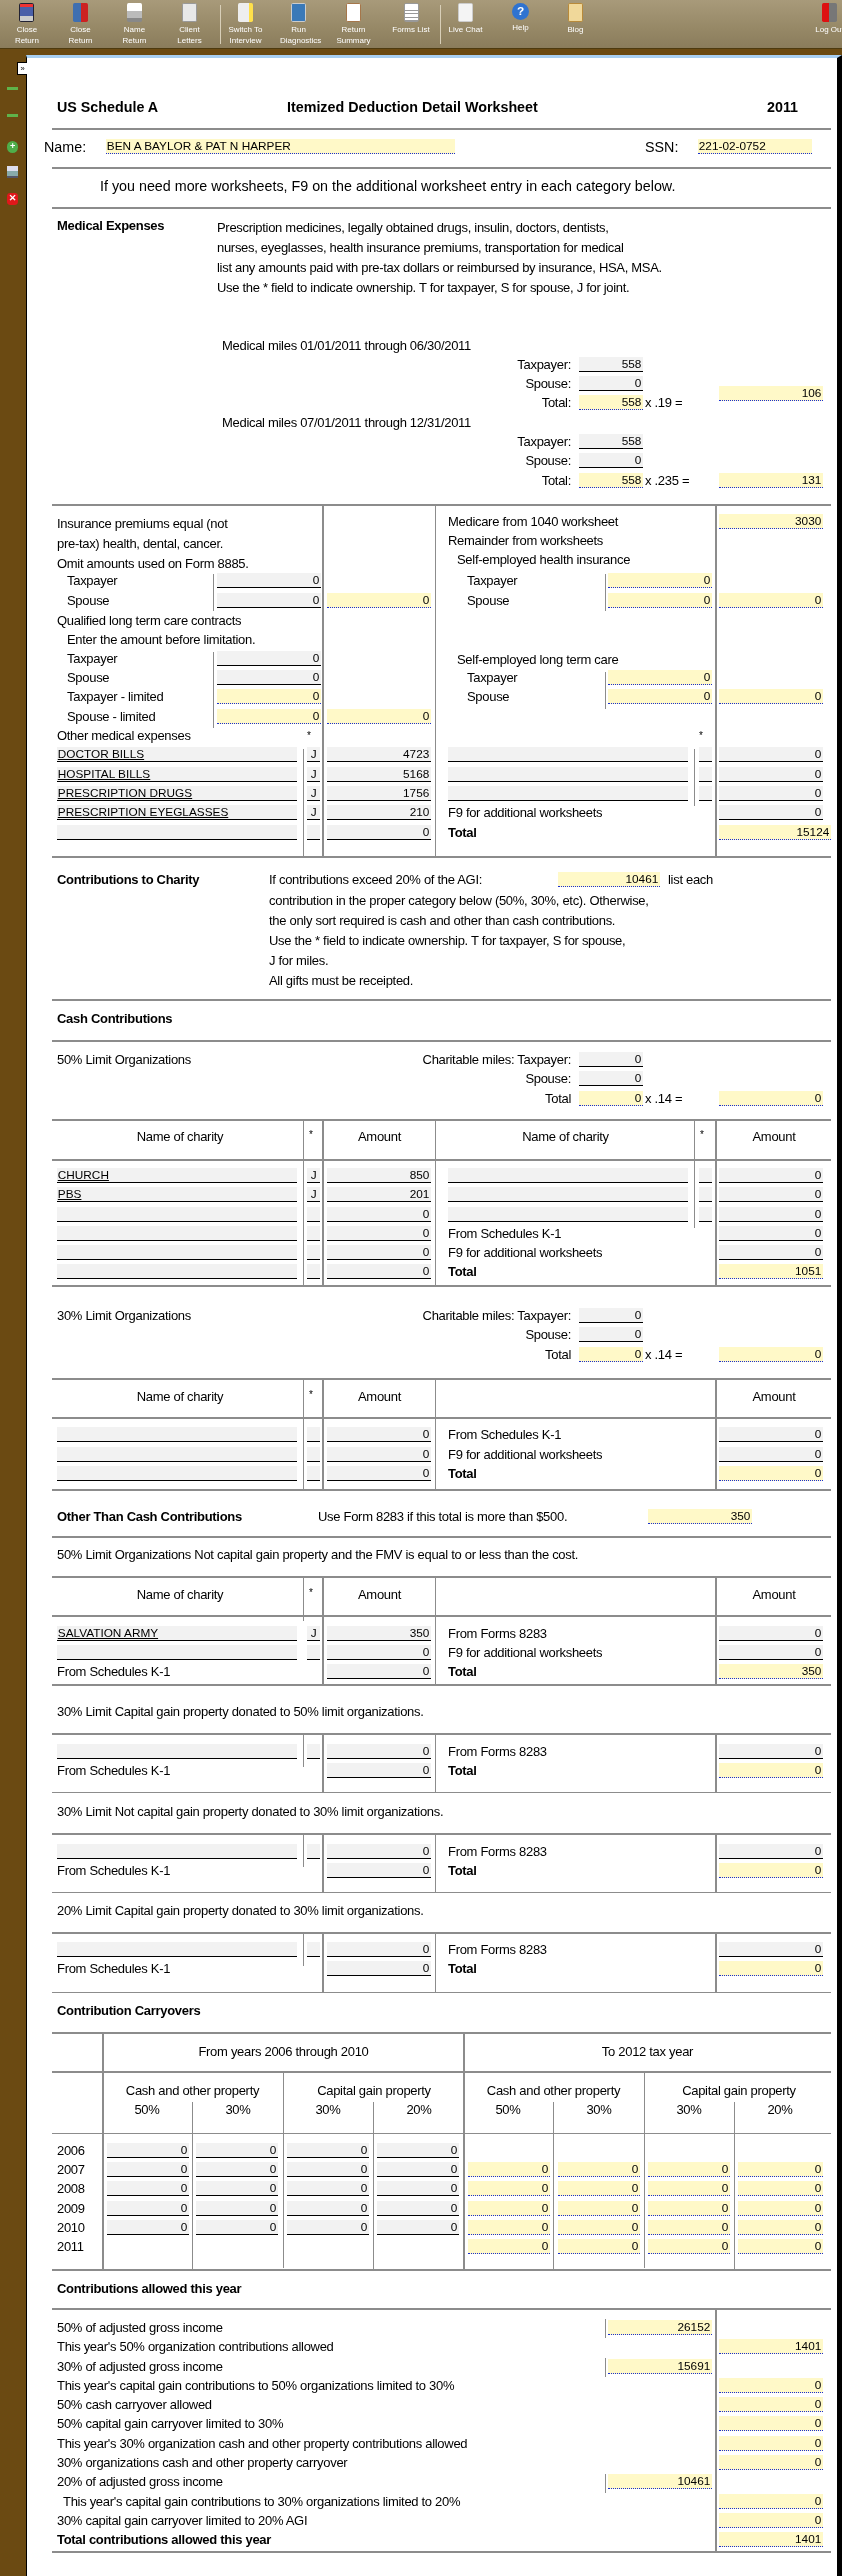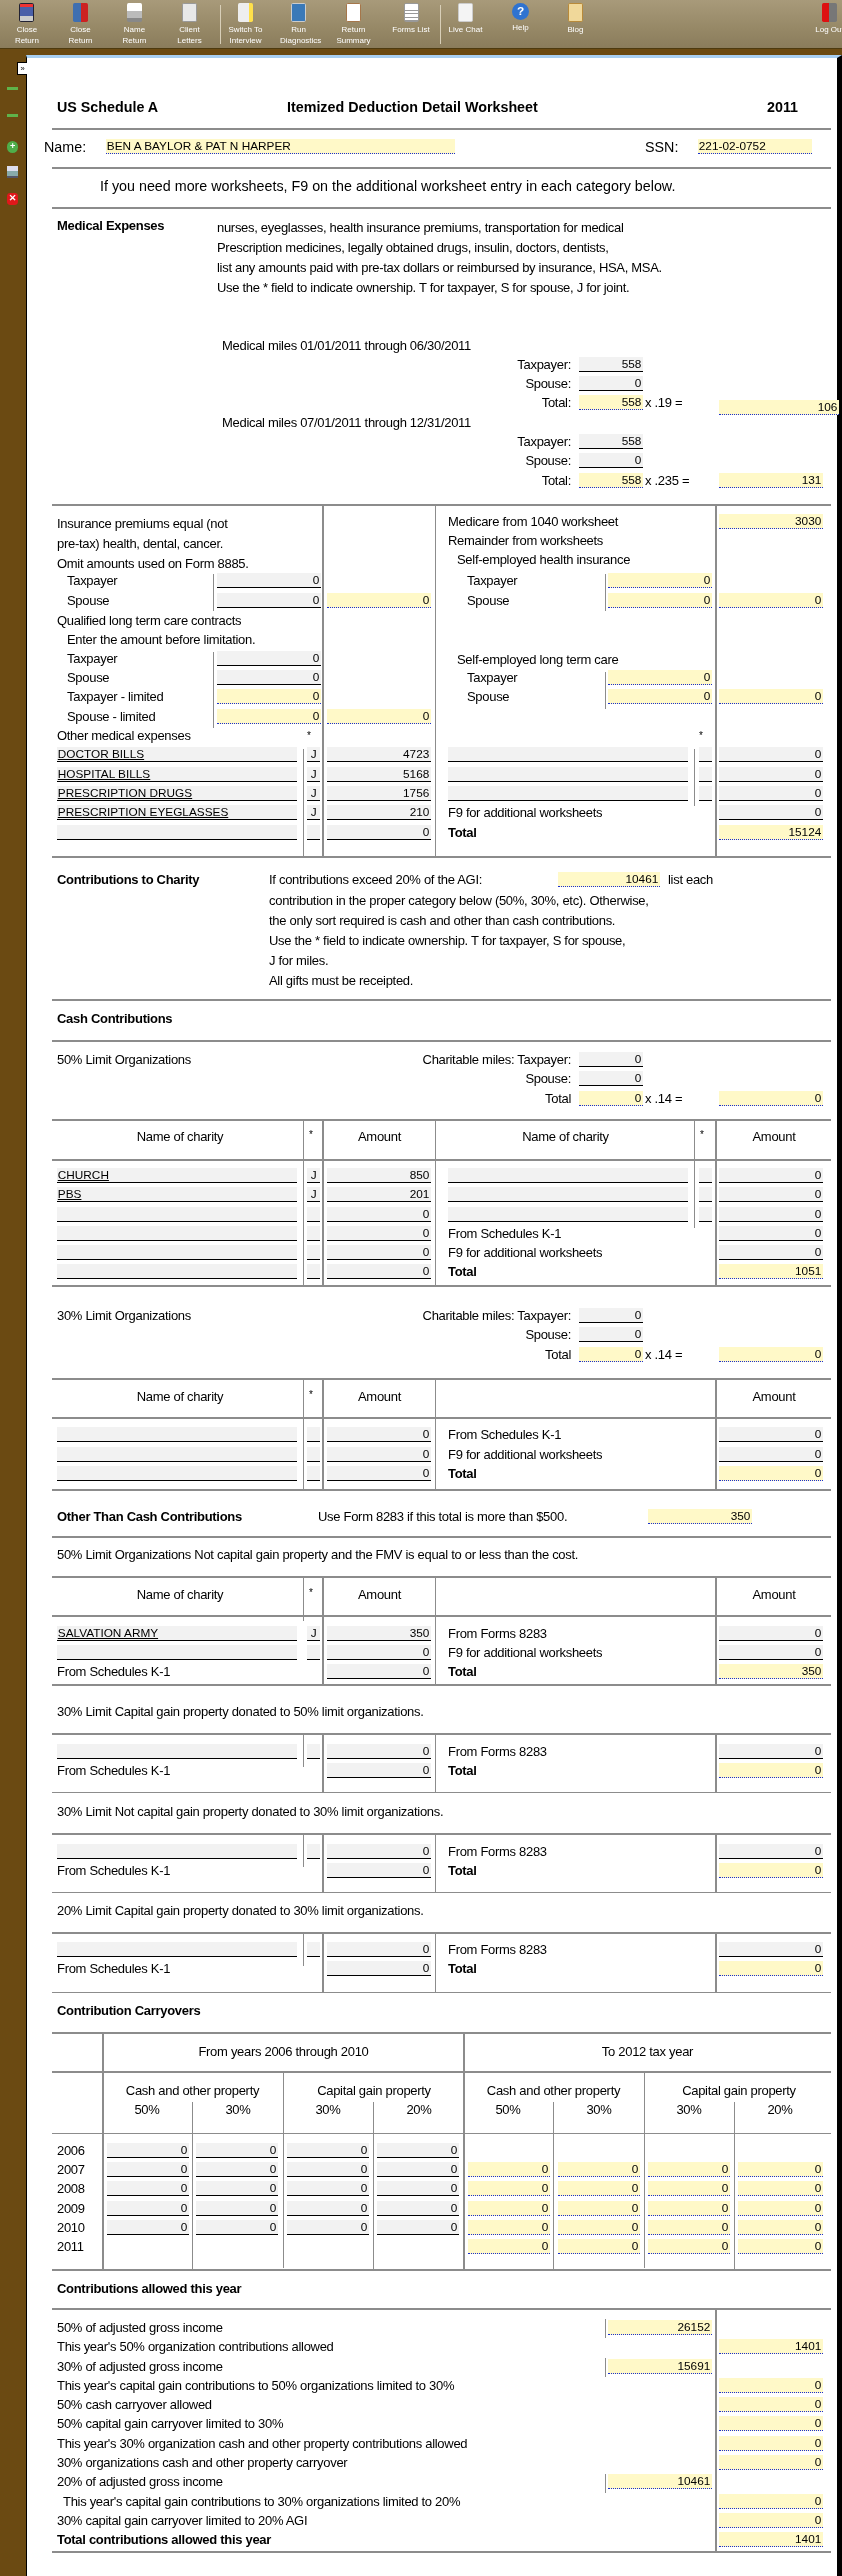--- a/index.html
+++ b/index.html
@@ -114,35 +114,35 @@
 <div class="abs txt" style="left:44px;top:139px;font-size:14.3px">Name:</div>
 <div class="fld calc left" style="left:106px;top:139px;width:349px;text-decoration:none">BEN A BAYLOR &amp; PAT N HARPER</div>
 <div class="abs txt" style="left:645px;top:139px;font-size:14.3px">SSN:</div>
 <div class="fld calc left" style="left:698px;top:139px;width:114px;text-decoration:none">221-02-0752</div>
 <div class="hr" style="top:167px;"></div>
 <div class="abs txt" style="left:100px;top:178px;font-size:14.3px">If you need more worksheets,  F9 on the additional worksheet entry in each category below.</div>
 <div class="hr" style="top:207px;"></div>
 
 <div class="abs bold narrow" style="left:57px;top:218px">Medical Expenses</div>
 <div class="abs narrow" style="left:217px;top:218px;line-height:20px">
+  <div>Prescription medicines,  legally obtained drugs,  insulin,  doctors,  dentists,</div>
   <div>nurses,  eyeglasses,  health insurance premiums,  transportation for medical</div>
-  <div>Prescription medicines,  legally obtained drugs,  insulin,  doctors,  dentists,</div>
   <div>list any amounts paid with pre-tax dollars or reimbursed by insurance,  HSA,  MSA.</div>
   <div>Use the *   field to indicate ownership.  T for taxpayer,  S for spouse,  J for joint.</div>
 </div>
 
 <div class="abs narrow" style="left:222px;top:338px">Medical miles 01/01/2011 through 06/30/2011</div>
 <div class="abs narrow" style="right:271px;top:357px">Taxpayer:</div>
 <div class="fld in" style="left:579px;top:357px;width:64px">558</div>
 <div class="abs narrow" style="right:271px;top:376px">Spouse:</div>
 <div class="fld in" style="left:579px;top:376px;width:64px">0</div>
 <div class="abs narrow" style="right:271px;top:395px">Total:</div>
 <div class="fld calc" style="left:579px;top:395px;width:64px">558</div>
 <div class="abs narrow" style="left:645px;top:395px">x .19  =</div>
-<div class="fld calc" style="left:719px;top:400px;width:120px">106</div>
+<div class="fld calc" style="left:719px;top:386px;width:104px">106</div>
 
 <div class="abs narrow" style="left:222px;top:415px">Medical miles 07/01/2011 through 12/31/2011</div>
 <div class="abs narrow" style="right:271px;top:434px">Taxpayer:</div>
 <div class="fld in" style="left:579px;top:434px;width:64px">558</div>
 <div class="abs narrow" style="right:271px;top:453px">Spouse:</div>
 <div class="fld in" style="left:579px;top:453px;width:64px">0</div>
 <div class="abs narrow" style="right:271px;top:473px">Total:</div>
 <div class="fld calc" style="left:579px;top:473px;width:64px">558</div>
 <div class="abs narrow" style="left:645px;top:473px">x .235  =</div>
 <div class="fld calc" style="left:719px;top:473px;width:104px">131</div>
@@ -224,21 +224,21 @@
 <div class="fld in" style="left:719px;top:747px;width:104px">0</div>
 <div class="fld in left" style="left:448px;top:767px;width:240px"></div>
 <div class="fld in ctr" style="left:699px;top:767px;width:13.4px"></div>
 <div class="fld in" style="left:719px;top:767px;width:104px">0</div>
 <div class="fld in left" style="left:448px;top:786px;width:240px"></div>
 <div class="fld in ctr" style="left:699px;top:786px;width:13.4px"></div>
 <div class="fld in" style="left:719px;top:786px;width:104px">0</div>
 <div class="abs narrow" style="left:448px;top:805px">F9 for additional worksheets</div>
 <div class="fld in" style="left:719px;top:805px;width:104px">0</div>
 <div class="abs narrow bold" style="left:448px;top:825px">Total</div>
-<div class="fld calc" style="left:719px;top:825px;width:104px">15124</div>
+<div class="fld calc" style="left:719px;top:825px;width:112px">15124</div>
 
 <div class="hr" style="top:856px;"></div>
 
 <div class="abs bold narrow" style="left:57px;top:872px">Contributions to Charity</div>
 <div class="abs narrow" style="left:269px;top:872px">If contributions exceed 20% of the AGI:</div>
 <div class="fld calc" style="left:558px;top:872px;width:102px">10461</div>
 <div class="abs narrow" style="left:668px;top:872px">list each</div>
 <div class="abs narrow" style="left:269px;top:891px;line-height:20px">
   <div>contribution in the proper category below  (50%,  30%,  etc).  Otherwise,</div>
   <div>the only sort required is cash and other than cash contributions.</div>

